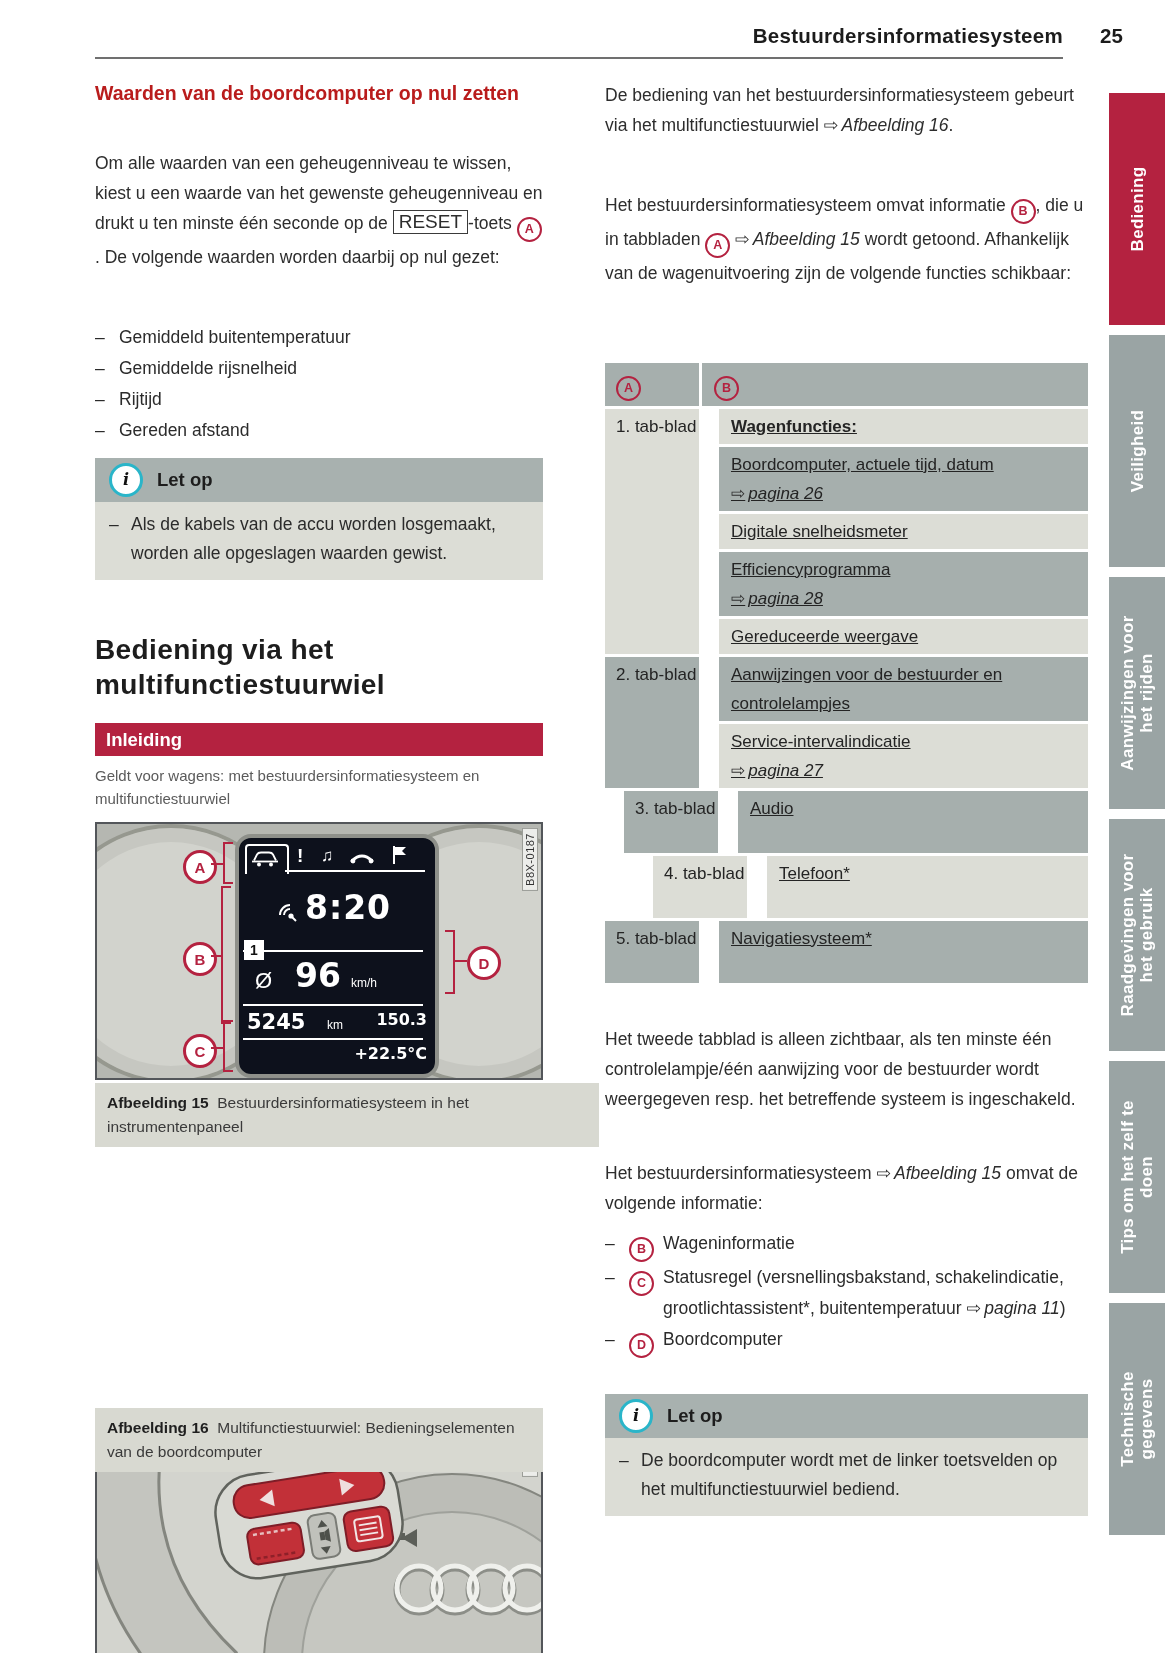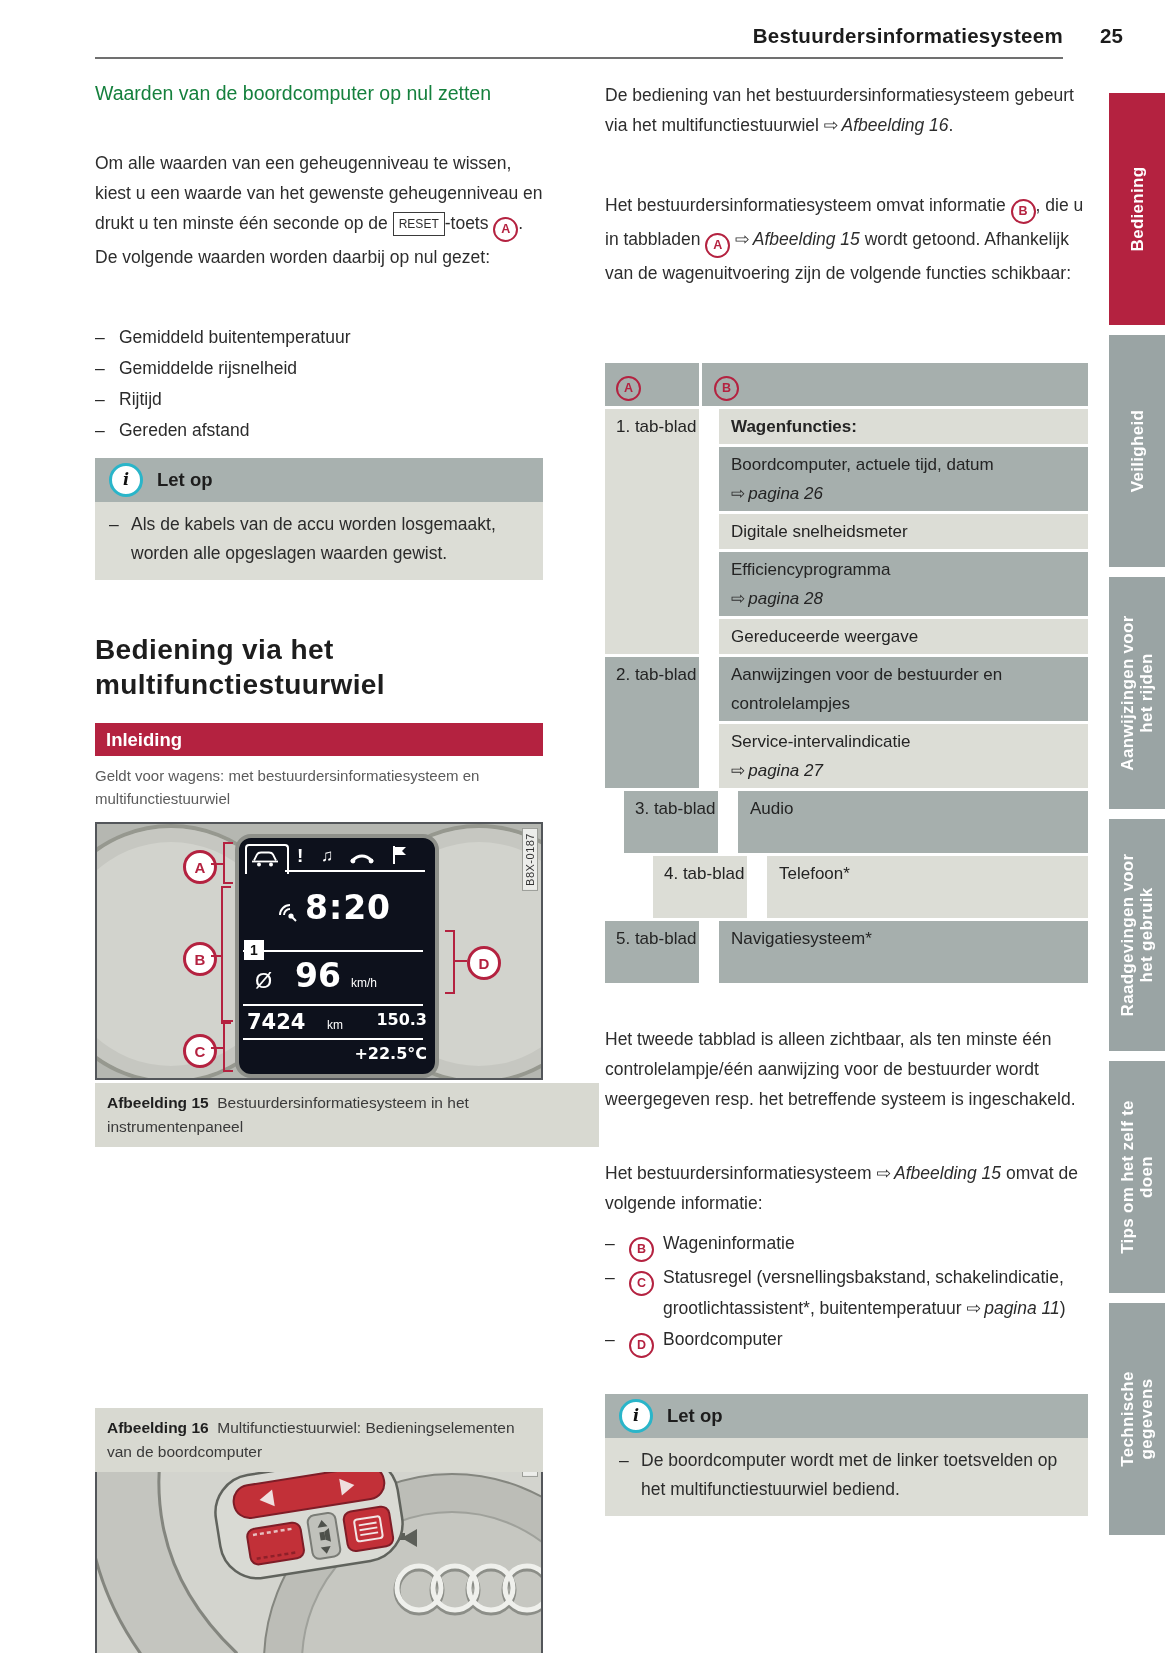--- a/index.html
+++ b/index.html
@@ -14,27 +14,27 @@
   .hdr-title{left:95px;top:24px;width:968px;text-align:right;
     font-size:20.5px;font-weight:bold;color:#1c1c1c;letter-spacing:.3px;}
   .hdr-num{left:1100px;top:24px;width:64px;font-size:20.5px;font-weight:bold;color:#1c1c1c;}
   .hdr-rule{left:95px;top:57px;width:968px;height:2px;background:#707070;}
 
   
   .col{position:absolute;top:0;height:1653px;}
   .col-left{left:95px;width:448px;}
   .col-right{left:605px;width:483px;}
 
-  .h3{font-size:19.5px;font-weight:normal;line-height:27px;color:#15803d;}
+  .h3{font-size:19.5px;font-weight:bold;line-height:27px;color:#b91c1c;}
   .h2{font-size:28px;font-weight:bold;line-height:35px;color:#1d1d1d;letter-spacing:.4px;}
   .para{font-size:17.5px;line-height:30px;color:#2d2d2d;}
   .small-gray{font-size:15px;line-height:23px;color:#5b5b5b;}
 
   .keybox{display:inline-block;border:1.5px solid #3a3a3a;padding:0 5px;line-height:22px;
-    font-size:12px;vertical-align:1px;background:#fff;}
+    font-size:19px;vertical-align:1px;background:#fff;}
   .circ{display:inline-flex;align-items:center;justify-content:center;
     width:21px;height:21px;border:2px solid #b42240;border-radius:50%;
     color:#b42240;font-weight:bold;font-size:12.5px;background:#fff;
     vertical-align:-4px;line-height:1;}
   .arrow{color:#2f2f2f;font-style:normal;margin-right:3px;}
   .xref i{font-style:italic;}
   i{font-style:italic;}
 
   .dlist .ditem{display:flex;font-size:17.5px;line-height:31px;}
   .dlist .dash{width:24px;flex:none;}
@@ -51,21 +51,21 @@
   .note-body .dash{width:22px;flex:none;}
 
   
   .redbar{background:#b42240;height:33px;display:flex;align-items:center;padding:0 11px;}
   .redbar span{color:#fff;font-weight:bold;font-size:18.5px;}
 
   
   .ftable{font-size:17px;line-height:29px;color:#242424;}
   .t-row{display:flex;gap:20px;margin-top:3px;justify-content:center;}
   .t-tab{width:94px;flex:none;padding:3px 0 3px 11px;box-sizing:border-box;}
-  .t-cells{flex:1;display:flex;flex-direction:column;gap:3px;}
+  .t-cells{flex:1;display:flex;flex-direction:column;gap:3px;text-decoration:underline;}
   .t-cell{padding:3px 12px;}
   .t-dark{background:#a6afad;}
   .t-light{background:#dcddd6;}
   .t-bold{font-weight:bold;}
   .t-h{display:flex;gap:3px;}
   .t-h .hA{width:94px;flex:none;padding:5px 0 5px 11px;box-sizing:border-box;}
   .t-h .hB{flex:1;padding:5px 12px;}
   .t-h .circ{background:transparent;}
   .pref i{font-style:italic;}
 
@@ -208,21 +208,21 @@
       </div>
       <div class="dsp dnum" style="left:66px;top:50px;font-size:33px;letter-spacing:1px;">8:20</div>
 
       <div class="dline" style="left:4px;top:112px;width:180px;"></div>
       <div class="badge1" style="left:5px;top:102px;">1</div>
       <div class="dsp" style="left:16px;top:130px;font-size:22px;">Ø</div>
       <div class="dsp dnum" style="left:56px;top:118px;font-size:33px;">96</div>
       <div class="dsp" style="left:112px;top:138px;font-size:12px;">km/h</div>
 
       <div class="dline" style="left:4px;top:166px;width:180px;"></div>
-      <div class="dsp dnum" style="left:8px;top:172px;font-size:21px;">7424</div>
+      <div class="dsp dnum" style="left:8px;top:172px;font-size:21px;">5245</div>
       <div class="dsp" style="left:88px;top:180px;font-size:12px;">km</div>
       <div class="dsp dnum" style="right:8px;top:172px;font-size:16px;">150.3</div>
 
       <div class="dline" style="left:4px;top:200px;width:180px;"></div>
       <div class="dsp dnum" style="right:8px;top:206px;font-size:16px;">+22.5°C</div>
     </div>
 
     <div class="marker" style="left:86px;top:26px;">A</div>
     <div class="mline" style="left:114px;top:39px;width:12px;"></div>
     <div class="brkL" style="left:126px;top:18px;height:42px;"></div>

